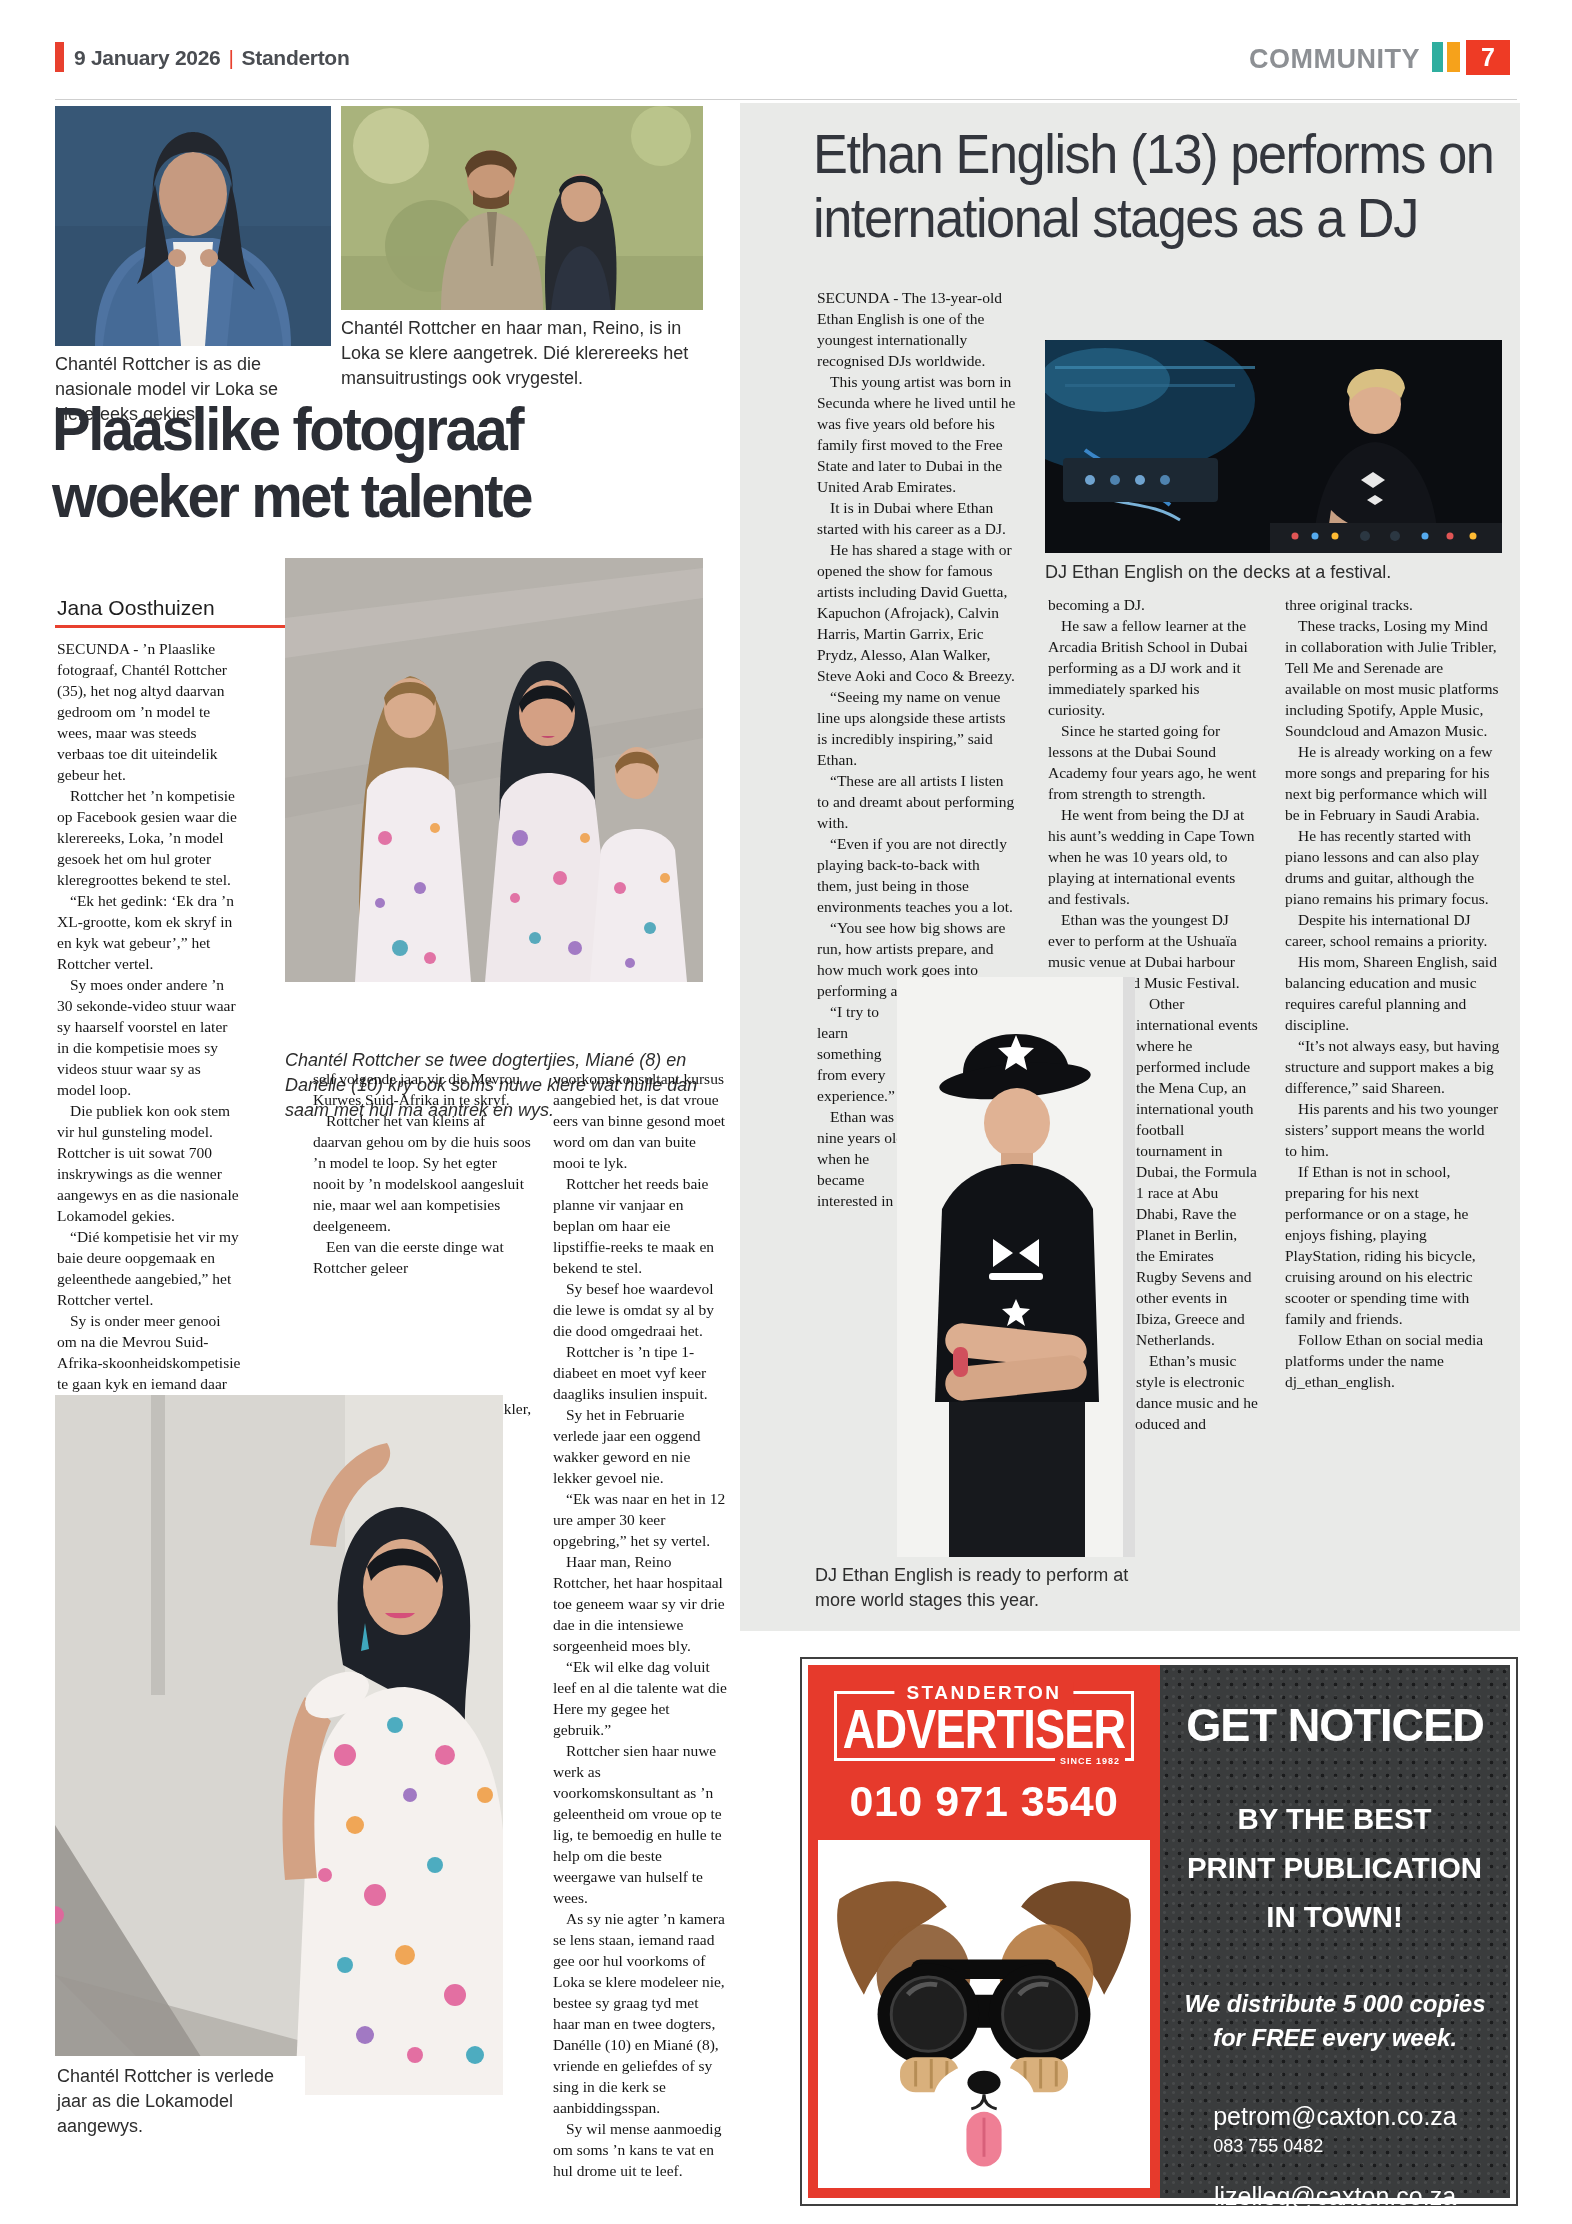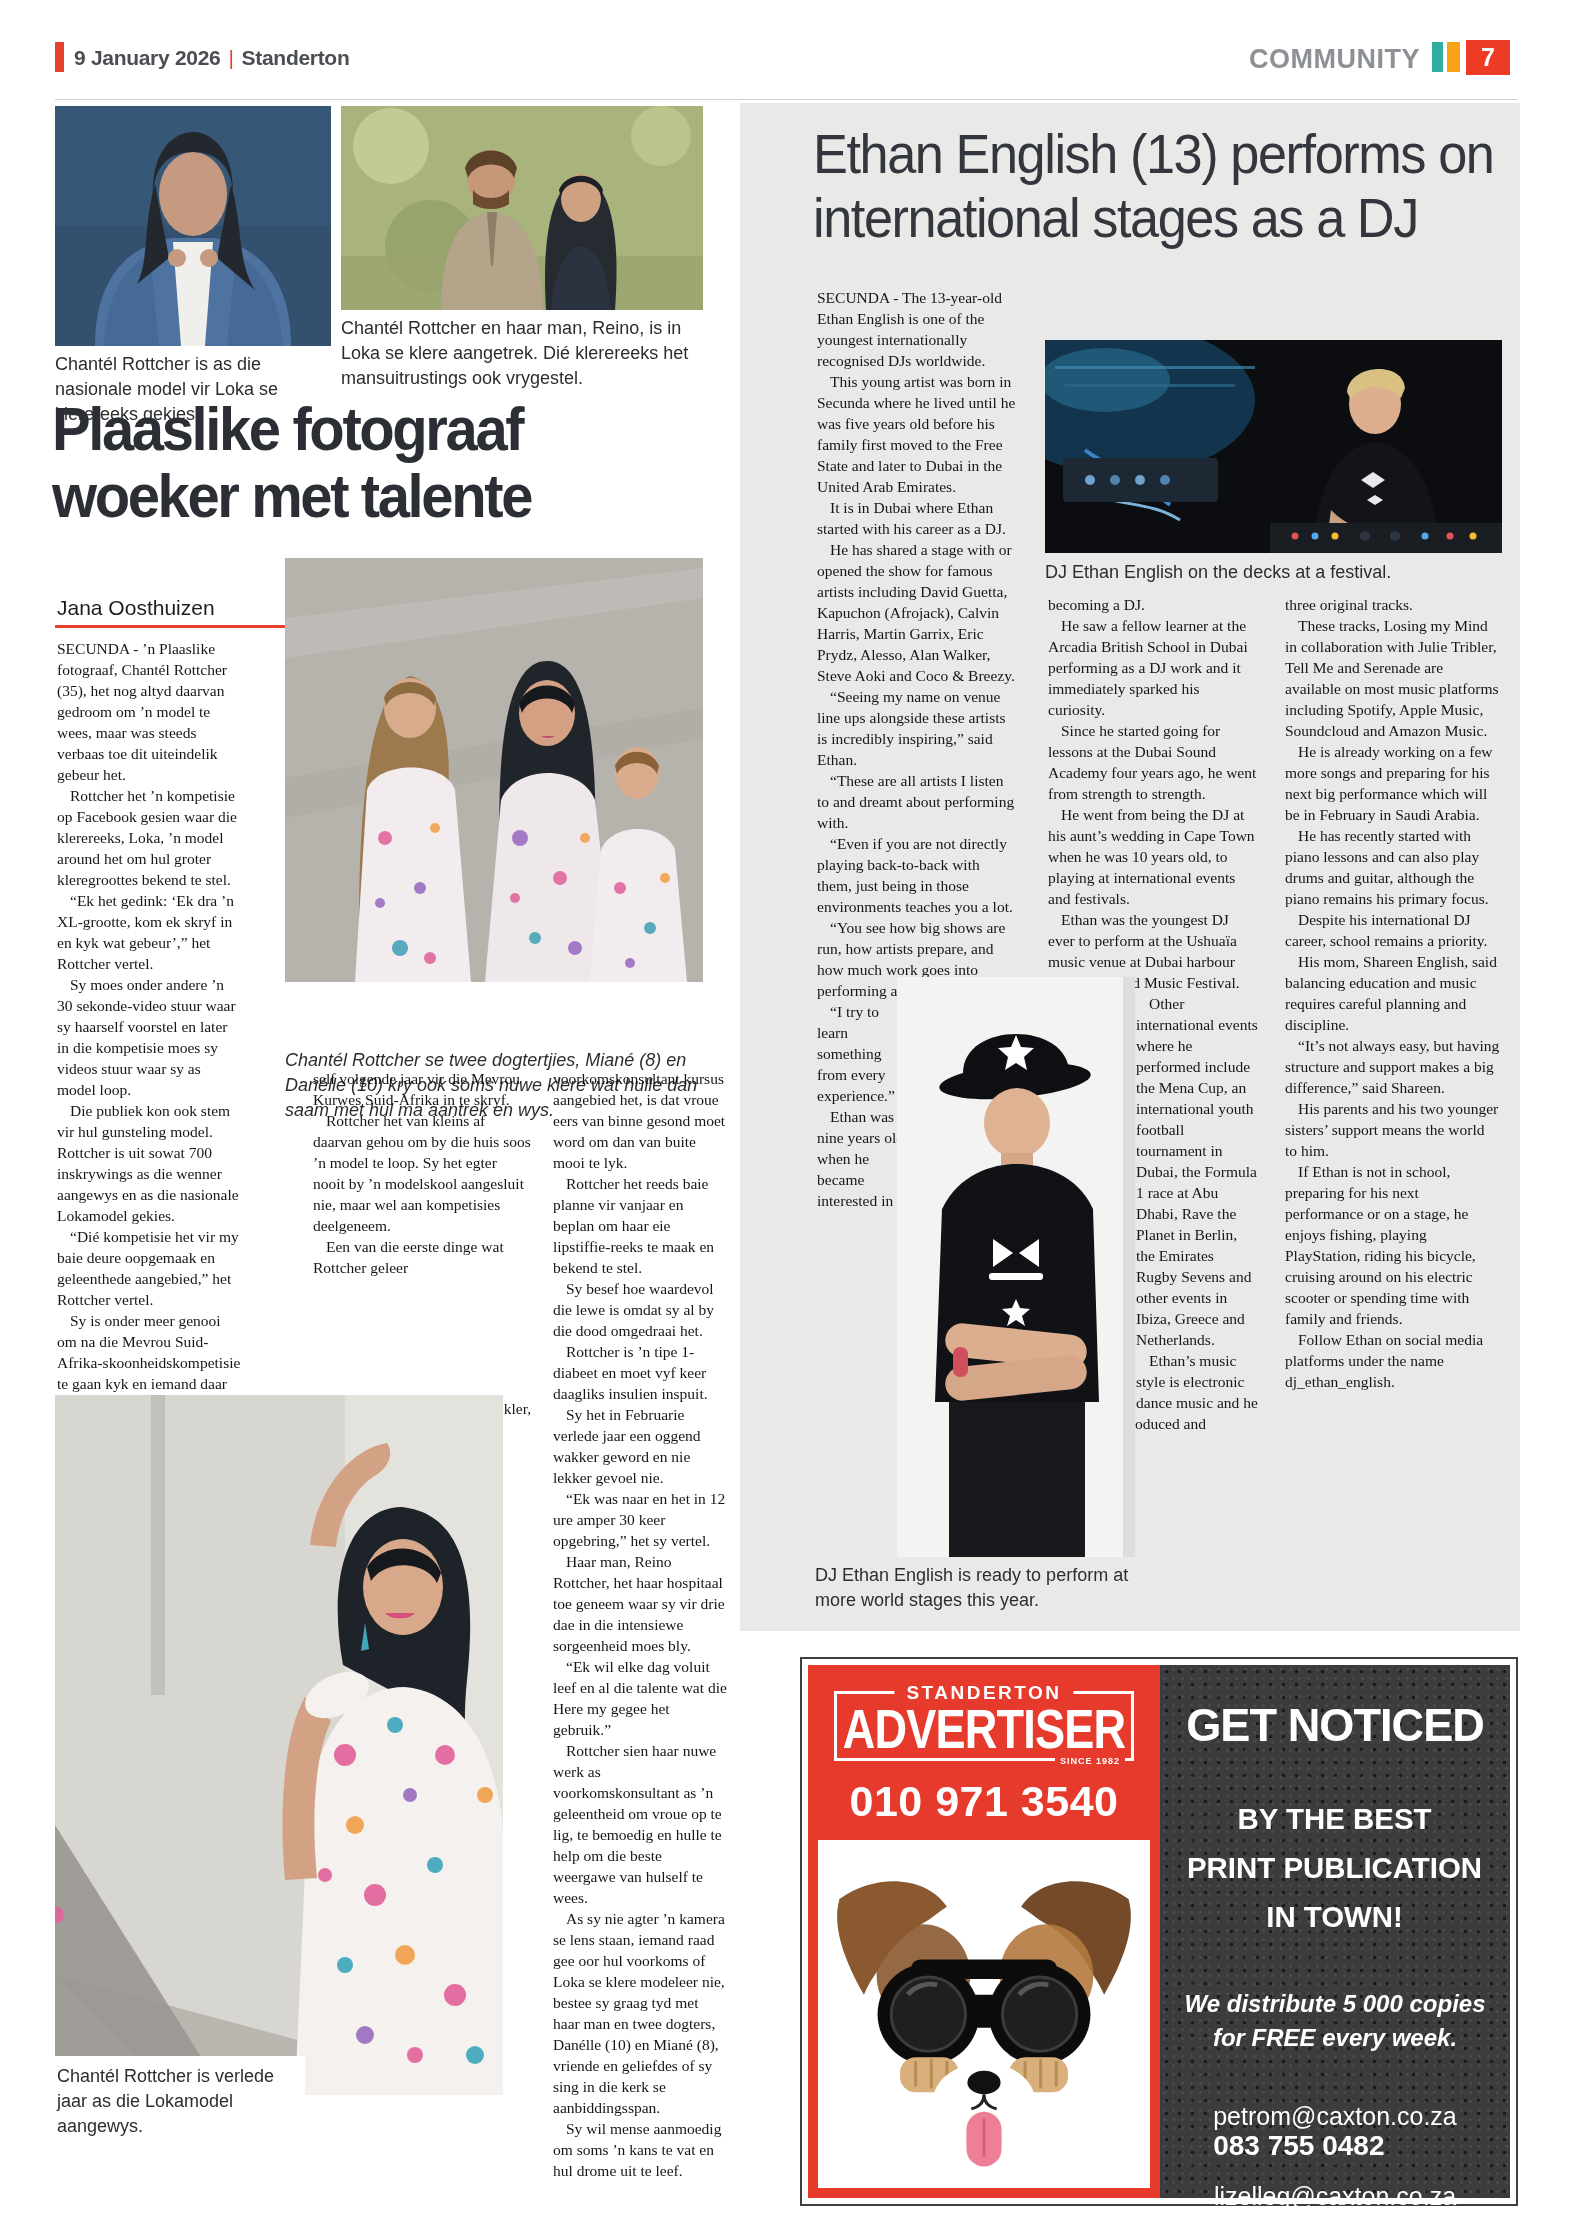--- a/index.html
+++ b/index.html
@@ -75,21 +75,21 @@
   .ad-phone{color:#ffffff;font-size:43px;font-weight:700;text-align:center;margin-top:16px;letter-spacing:0.5px;}
   .dog-box{flex:1;background:#fff;margin:14px 10px 10px;overflow:hidden;}
   .dog-box svg{display:block;width:100%;height:100%;}
 
   .gn-title{font-size:47px;font-weight:900;letter-spacing:-1px;margin-top:32px;transform:scaleX(.96);}
   .gn-sub{font-size:30px;font-weight:800;line-height:49px;text-align:center;margin-top:42px;transform:scaleX(.98);}
   .gn-dist{font-size:24px;font-weight:700;font-style:italic;text-align:center;line-height:34px;margin-top:46px;}
   .gn-rule{width:300px;height:3px;background:#fff;margin-top:26px;}
   .gn-contact{margin-top:20px;line-height:30px;}
   .gn-email{font-size:25px;}
-  .gn-tel{font-size:28px;font-weight:700;}
+  .gn-tel{font-size:18px;font-weight:400;}
 </style>
 </head>
 <body>
 
 <div class="page">
 
   <div class="hdr-tick"></div>
   <div class="hdr-date">
     <span>9 January 2026</span><span class="pipe">|</span><span>Standerton</span>
   </div>
@@ -139,21 +139,21 @@
 
   <div class="hl-left">
     <div>Plaaslike fotograaf</div>
     <div>woeker met talente</div>
   </div>
   <div class="byline">Jana Oosthuizen</div>
   <div class="byline-rule"></div>
 
   <div class="body-col lcol1 cont">
       <p>SECUNDA - ’n Plaaslike fotograaf, Chantél Rottcher (35), het nog altyd daarvan gedroom om ’n model te wees, maar was steeds verbaas toe dit uiteindelik gebeur het.</p>
-      <p>Rottcher het ’n kompetisie op Facebook gesien waar die klerereeks, Loka, ’n model around het om hul groter kleregroottes bekend te stel.</p>
+      <p>Rottcher het ’n kompetisie op Facebook gesien waar die klerereeks, Loka, ’n model gesoek het om hul groter kleregroottes bekend te stel.</p>
       <p>“Ek het gedink: ‘Ek dra ’n XL-grootte, kom ek skryf in en kyk wat gebeur’,” het Rottcher vertel.</p>
       <p>Sy moes onder andere ’n 30 sekonde-video stuur waar sy haarself voorstel en later in die kompetisie moes sy videos stuur waar sy as model loop.</p>
       <p>Die publiek kon ook stem vir hul gunsteling model. Rottcher is uit sowat 700 inskrywings as die wenner aangewys en as die nasionale Lokamodel gekies.</p>
       <p>“Dié kompetisie het vir my baie deure oopgemaak en geleenthede aangebied,” het Rottcher vertel.</p>
       <p>Sy is onder meer genooi om na die Mevrou Suid-Afrika-skoonheidskompetisie te gaan kyk en iemand daar het haar aangemoedig om</p>
     </div>
 
   <div class="ph" style="left:285px;top:558px;width:418px;height:424px;">
     <svg viewBox="0 0 418 424" preserveAspectRatio="none">
       <rect width="418" height="424" fill="#b6b2ac"></rect>

